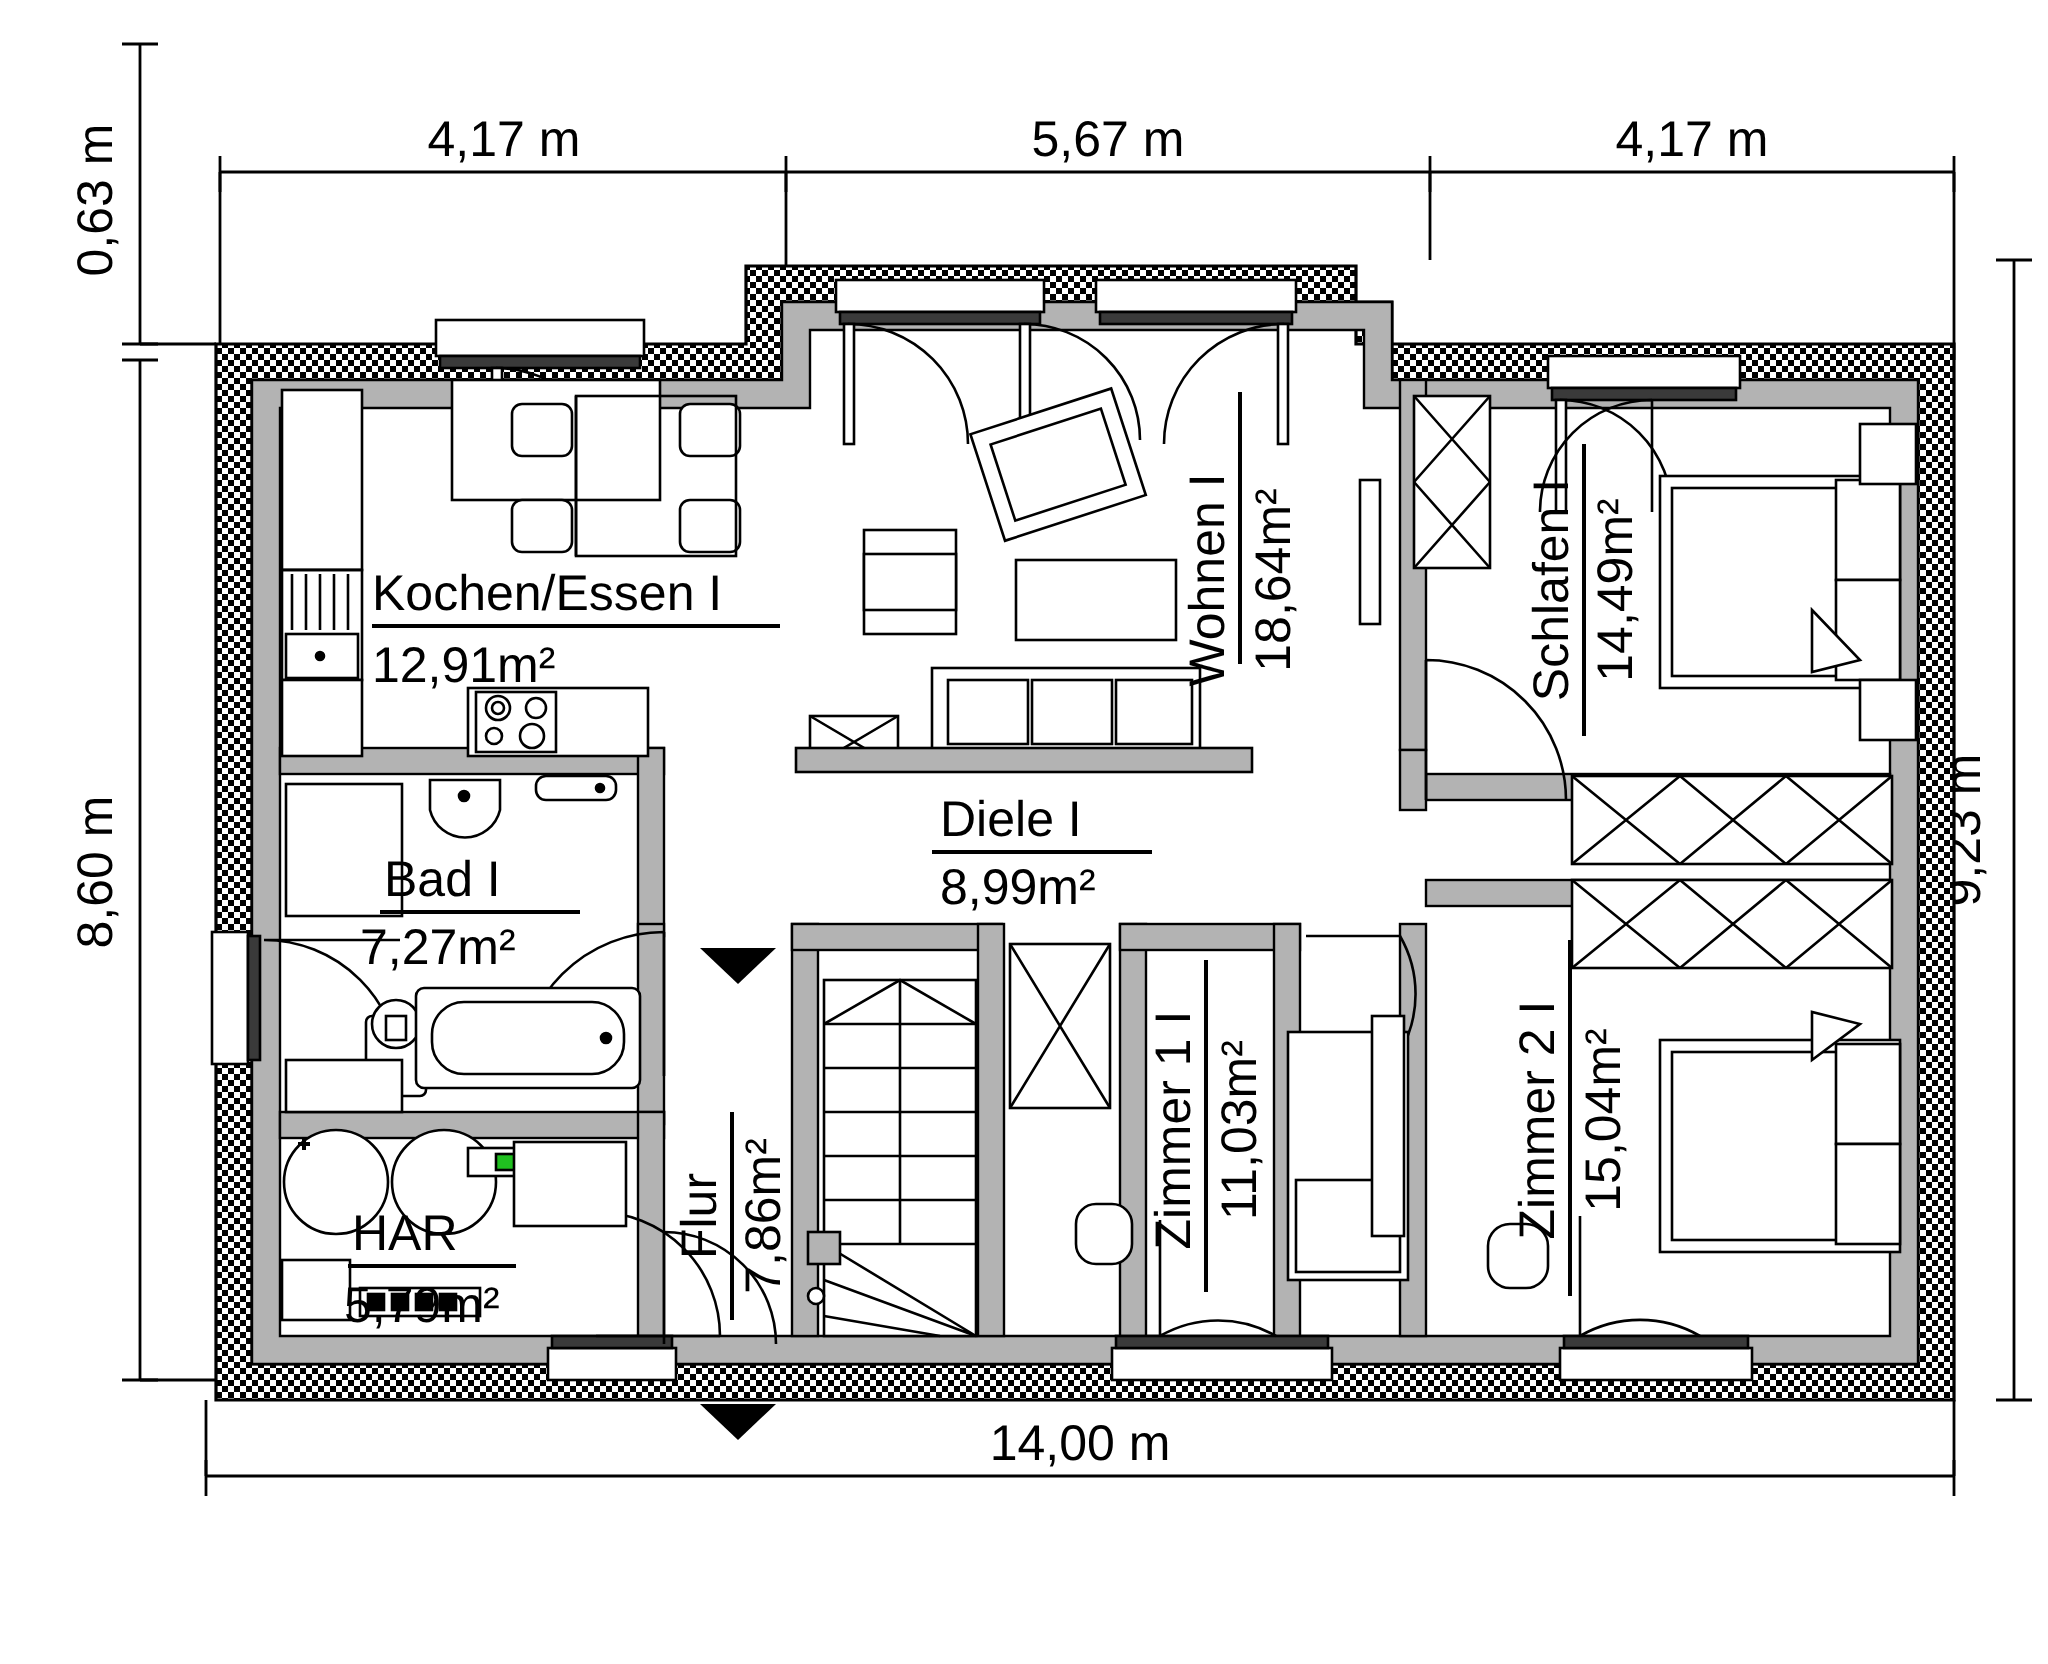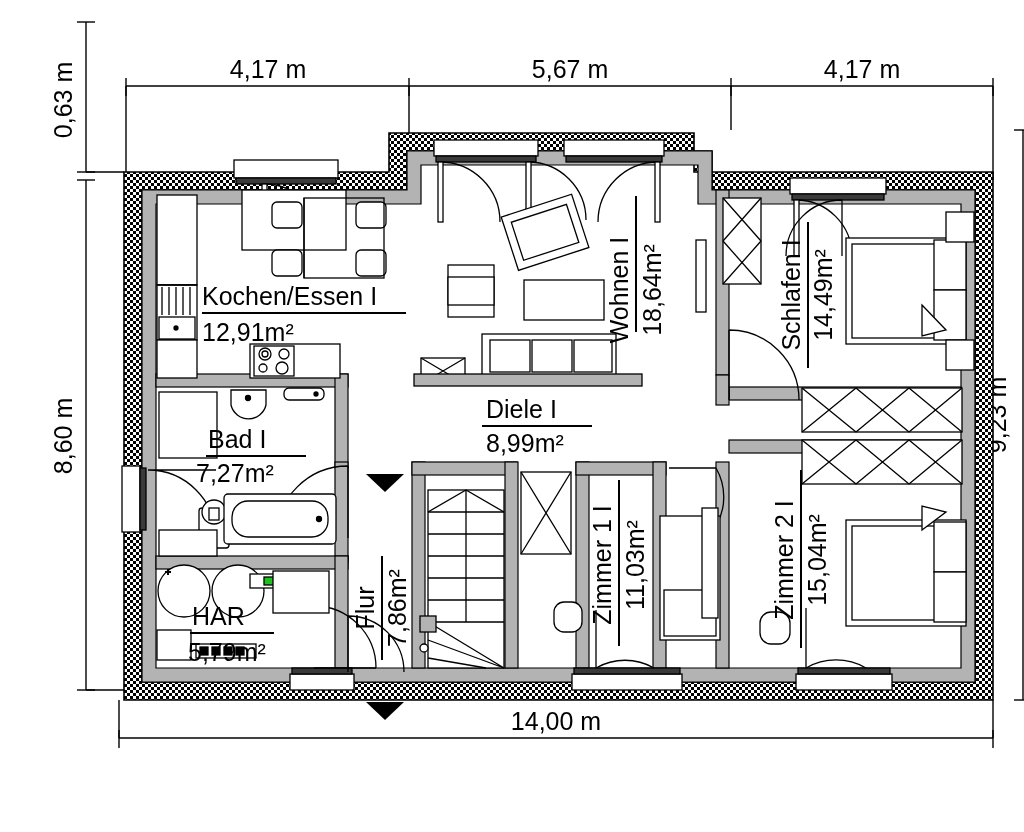--- a/index.html
+++ b/index.html
@@ -1,18 +1,18 @@
 <!DOCTYPE html>
 <html><head>
 <meta charset="utf-8">
 <style>
   html,body{margin:0;padding:0;background:#ffffff;}
   body{width:1024px;height:832px;overflow:hidden;
        font-family:"Liberation Sans", sans-serif;color:#000;}
-  #stage{position:relative;width:836px;height:832px;padding-left:16px;}
+  #stage{position:relative;width:836px;height:832px;}
   svg{display:block;}
   .dimtxt{font-family:"Liberation Sans", sans-serif;font-size:25px;fill:#000;}
   .roomname{font-family:"Liberation Sans", sans-serif;font-size:25px;fill:#000;}
   .roomarea{font-family:"Liberation Sans", sans-serif;font-size:25px;fill:#000;}
 </style>
 </head>
 <body>
 
 <div id="stage">
 <svg id="plan-svg" width="1024" height="832" viewBox="0 0 1024 832">

